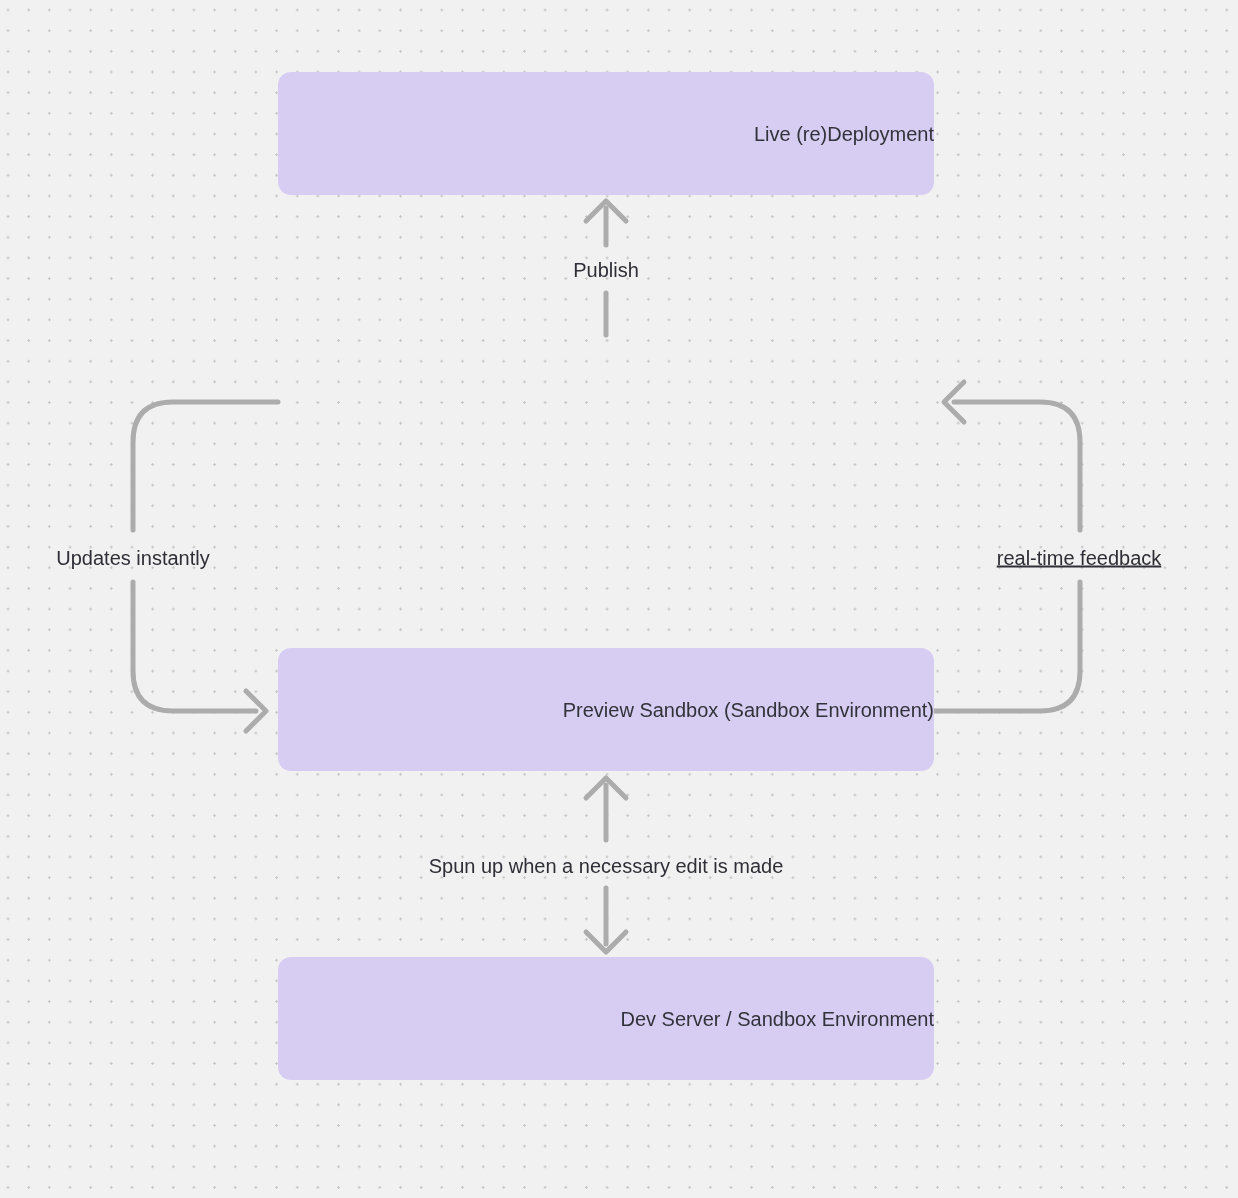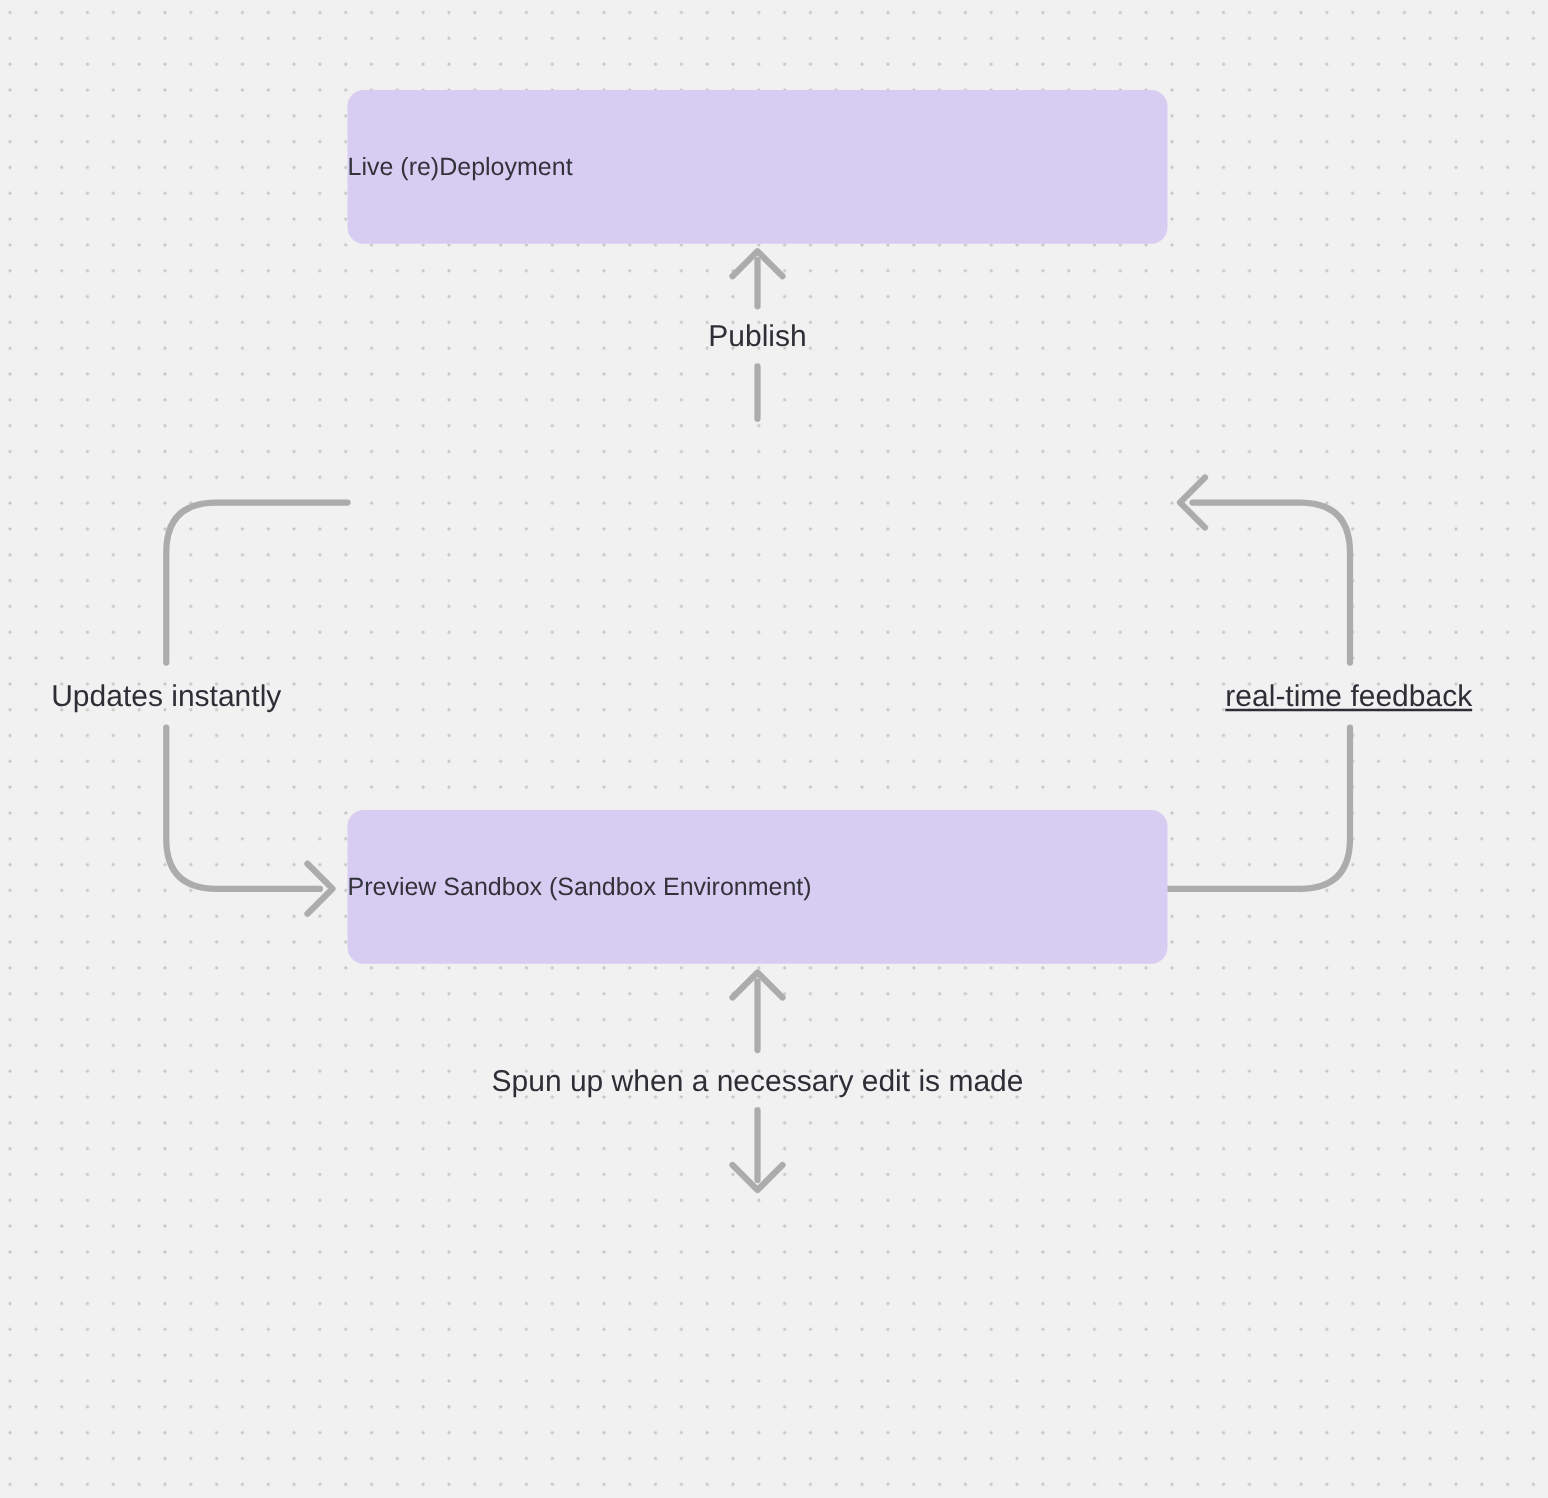--- a/index.html
+++ b/index.html
@@ -34,35 +34,35 @@
     stroke-width:5;
     stroke-linecap:round;
     stroke-linejoin:round;
   }
   .node{
     position:absolute;
     left:278px;
     width:656px;height:123px;
     background:var(--node-fill);
     border-radius:13px;
-    display:flex;align-items:center;justify-content:flex-start;
+    display:flex;align-items:center;justify-content:flex-end;
     color:var(--node-text);
     font-size:20px;
     line-height:1.2;
     text-align:center;
   }
   .node-1{top:72px;}
   .node-2{top:341px;}
   .node-3{top:648px;}
   .node-4{top:957px;}
   .edge-label{
     position:absolute;
     transform:translate(-50%,-50%);
     color:var(--label-text);
-    font-size:24px;
+    font-size:20px;
     white-space:nowrap;
   }
   .label-publish{left:606px;top:270px;}
   .label-updates{left:133px;top:558px;}
   .label-feedback{left:1079px;top:558px;text-decoration:underline;}
   .label-spunup{left:606px;top:866px;}
 </style>
 </head>
 <body>
 
@@ -98,20 +98,23 @@
 
   <div class="node node-1">
     <span>Live (re)Deployment</span>
   </div>
 
 
   <div class="node node-3">
     <span>Preview Sandbox (Sandbox Environment)</span>
   </div>
 
+  <div class="node node-4">
+    <span>Dev Server / Sandbox Environment</span>
+  </div>
 
   <div class="edge-label label-publish">Publish</div>
 
   <div class="edge-label label-updates">Updates instantly</div>
 
   <div class="edge-label label-feedback">real-time feedback</div>
 
   <div class="edge-label label-spunup">Spun up when a necessary edit is made</div>
 
 </div>

